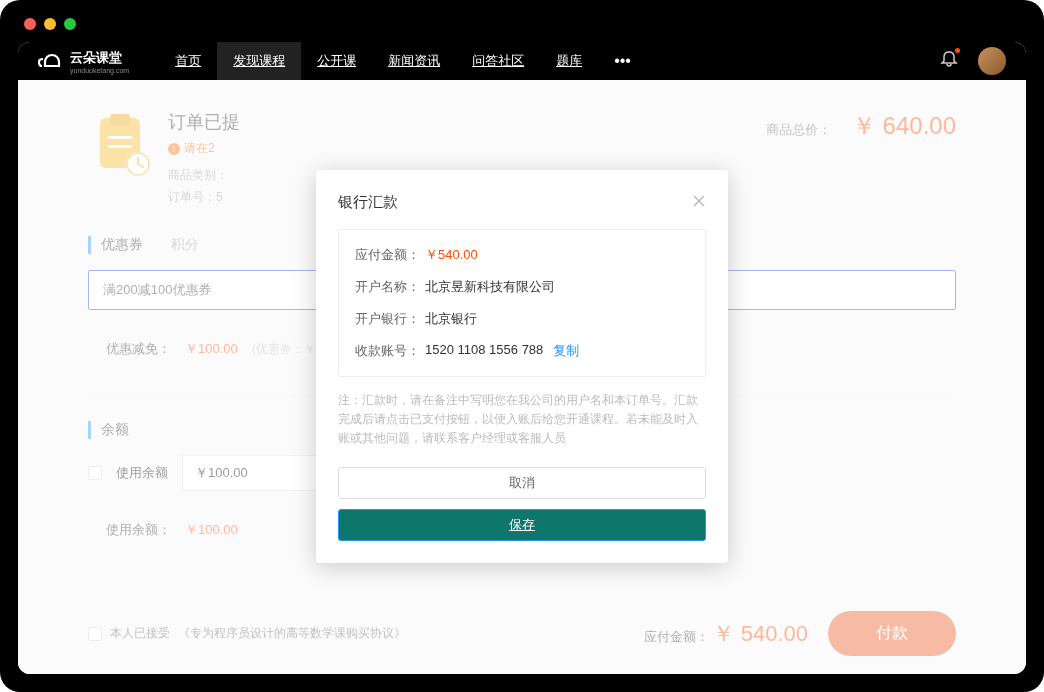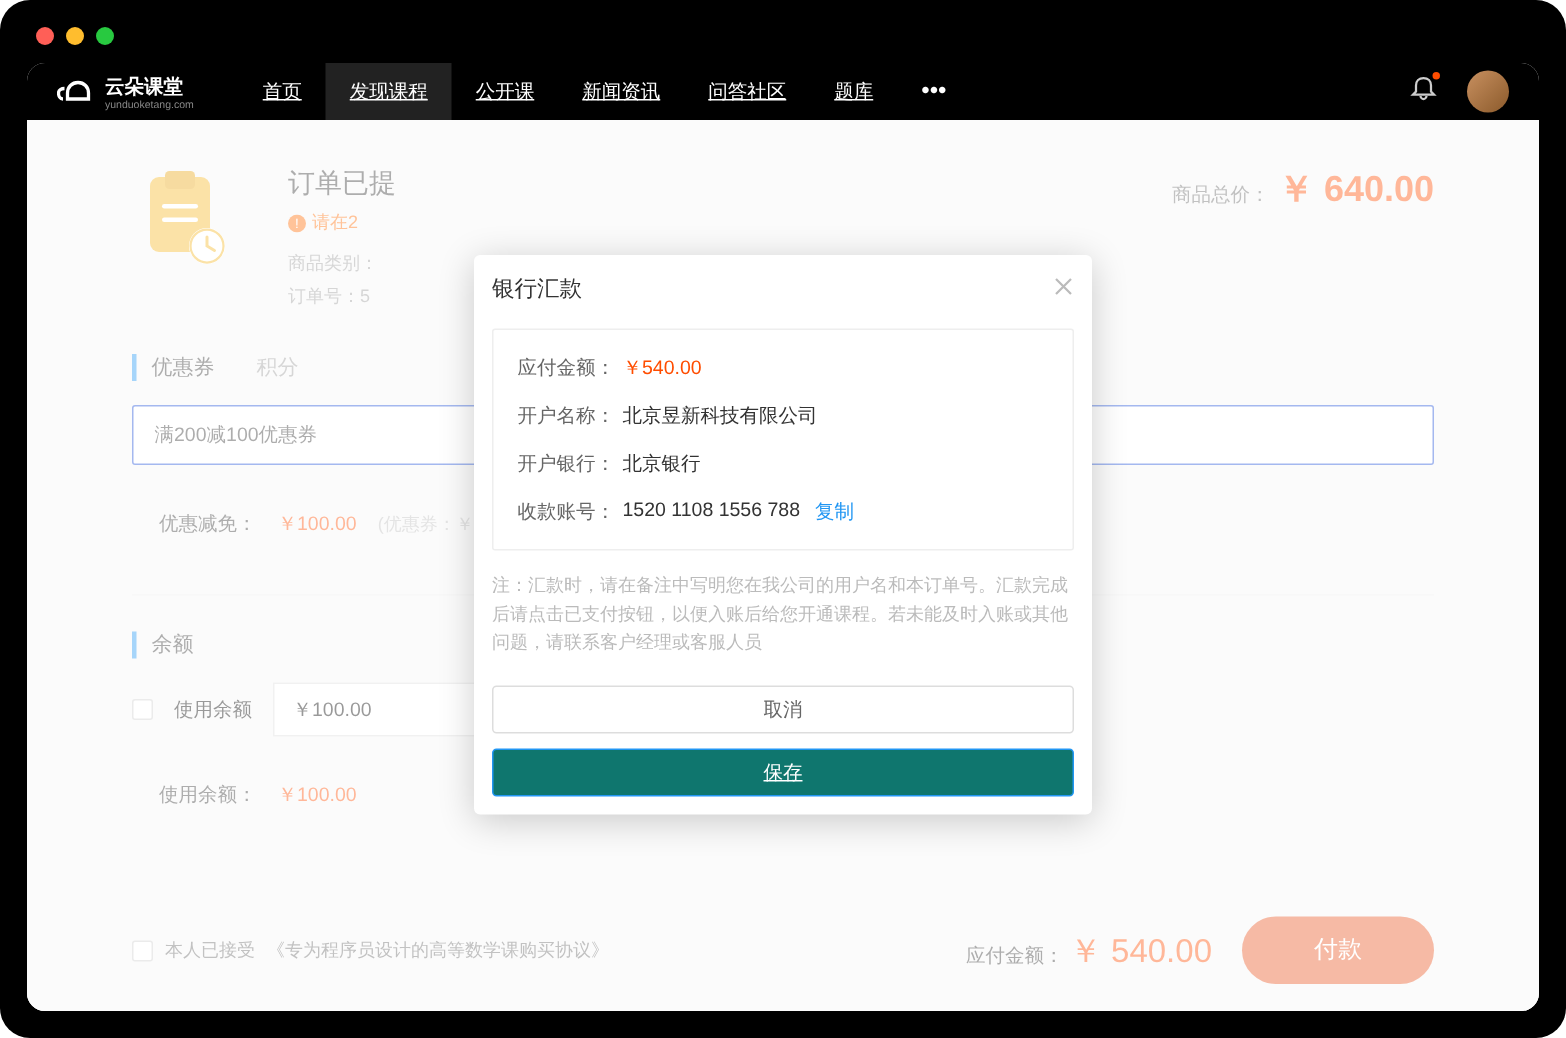--- a/index.html
+++ b/index.html
@@ -29,28 +29,28 @@
     .nav-item { padding: 0 16px; display: flex; align-items: center; color: #fff; font-size: 13px; cursor: pointer; text-decoration: underline; }
     .nav-item.active { background: #222; }
     .nav-more { color: #fff; padding: 0 16px; display: flex; align-items: center; }
     .header-right { margin-left: auto; display: flex; align-items: center; gap: 20px; }
     .bell { position: relative; }
     .bell-dot { position: absolute; top: -2px; right: -2px; width: 5px; height: 5px; background: #ff4d00; border-radius: 50%; }
     .avatar { width: 28px; height: 28px; border-radius: 50%; background: linear-gradient(135deg, #c89060, #8b5a2b); }
     
     .content { padding: 30px 70px; position: relative; height: calc(100% - 38px); overflow: hidden; }
     
-    .order-header { display: flex; gap: 34px; margin-bottom: 28px; }
+    .order-header { display: flex; gap: 10px; margin-bottom: 28px; }
     .order-icon { width: 70px; height: 70px; flex-shrink: 0; }
     .order-info { flex: 1; }
     .order-title { font-size: 18px; font-weight: 500; color: #333; margin-bottom: 6px; }
     .order-warn { color: #ff6a00; font-size: 12px; display: flex; align-items: center; gap: 4px; margin-bottom: 8px; }
     .order-meta { color: #999; font-size: 12px; line-height: 1.8; }
     .order-total { text-align: right; font-size: 13px; color: #666; }
-    .order-total-price { color: #ff4d00; font-size: 24px; font-weight: 700; margin-left: 2px; }
+    .order-total-price { color: #ff4d00; font-size: 24px; font-weight: 400; margin-left: 17px; }
     
     .section { margin-bottom: 22px; }
     .section-title { font-size: 14px; font-weight: 500; color: #333; padding-left: 10px; border-left: 3px solid #2196f3; margin-bottom: 16px; display: flex; gap: 28px; }
     .section-tab { color: #333; }
     .section-tab.inactive { color: #999; font-weight: normal; }
     
     .coupon-select { border: 1px solid #1d4ed8; border-radius: 2px; padding: 10px 14px; font-size: 13px; color: #333; background: #fff; }
     
     .discount-bar { background: #f5f5f5; padding: 14px 18px; display: flex; align-items: center; gap: 14px; font-size: 13px; margin-top: 16px; }
     .discount-label { color: #333; }
@@ -63,21 +63,21 @@
     
     .footer { position: absolute; bottom: 0; left: 0; right: 0; padding: 18px 70px; display: flex; align-items: center; background: #f5f5f5; }
     .agree { display: flex; align-items: center; gap: 8px; font-size: 12px; color: #666; }
     .agree-link { color: #666; }
     .footer-right { margin-left: auto; display: flex; align-items: center; gap: 20px; }
     .footer-total { font-size: 13px; color: #333; }
     .footer-price { color: #ff4d00; font-size: 22px; font-weight: 500; }
     .pay-btn { background: #e8531f; color: #fff; border: none; padding: 12px 48px; font-size: 16px; border-radius: 24px; cursor: pointer; text-align: center; }
     
     .overlay { position: absolute; inset: 0; background: rgba(255,255,255,0.6); z-index: 50; }
-    .modal { position: absolute; top: 90px; left: 50%; transform: translateX(-50%); width: 412px; background: #fff; border-radius: 4px; box-shadow: 0 4px 24px rgba(0,0,0,0.2); z-index: 60; padding: 12px; }
+    .modal { position: absolute; top: 90px; left: 50%; transform: translateX(-50%); width: 412px; background: #fff; border-radius: 4px; box-shadow: 0 4px 24px rgba(0,0,0,0.2); z-index: 60; padding: 22px; }
     .modal-header { display: flex; justify-content: space-between; align-items: center; margin-bottom: 16px; }
     .modal-title { font-size: 15px; color: #333; }
     .modal-close { color: #bbb; font-size: 18px; cursor: pointer; }
     .modal-body { border: 1px solid #eee; border-radius: 2px; padding: 16px; font-size: 13px; }
     .modal-row { display: flex; margin-bottom: 14px; }
     .modal-row:last-child { margin-bottom: 0; }
     .modal-label { width: 70px; color: #666; }
     .modal-val { color: #333; font-weight: 500; }
     .modal-val.price { color: #ff4d00; }
     .copy-link { color: #2196f3; margin-left: 10px; cursor: pointer; }

